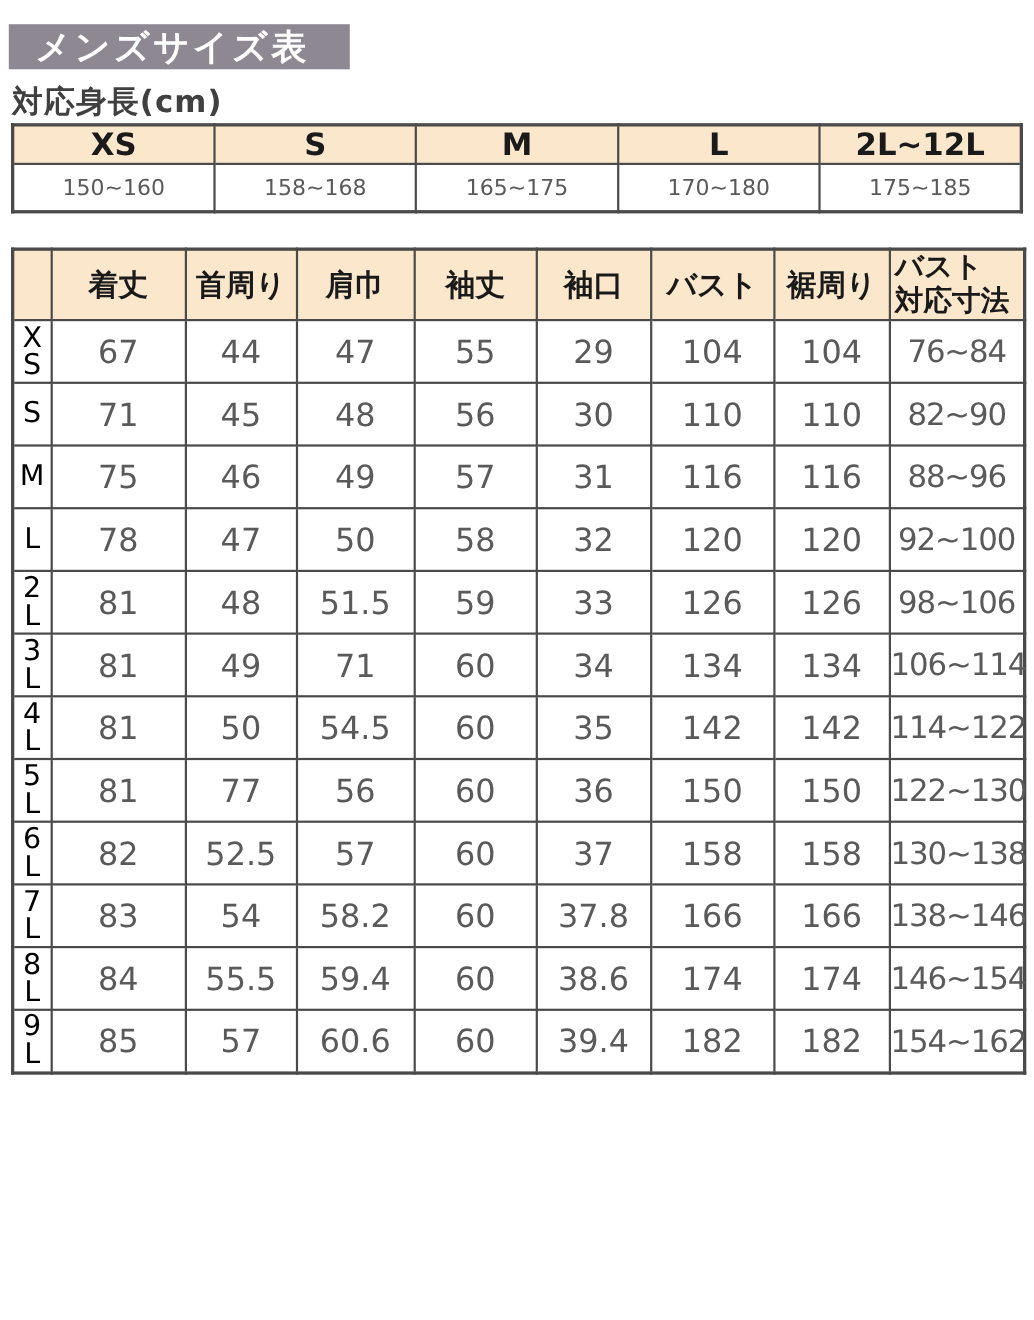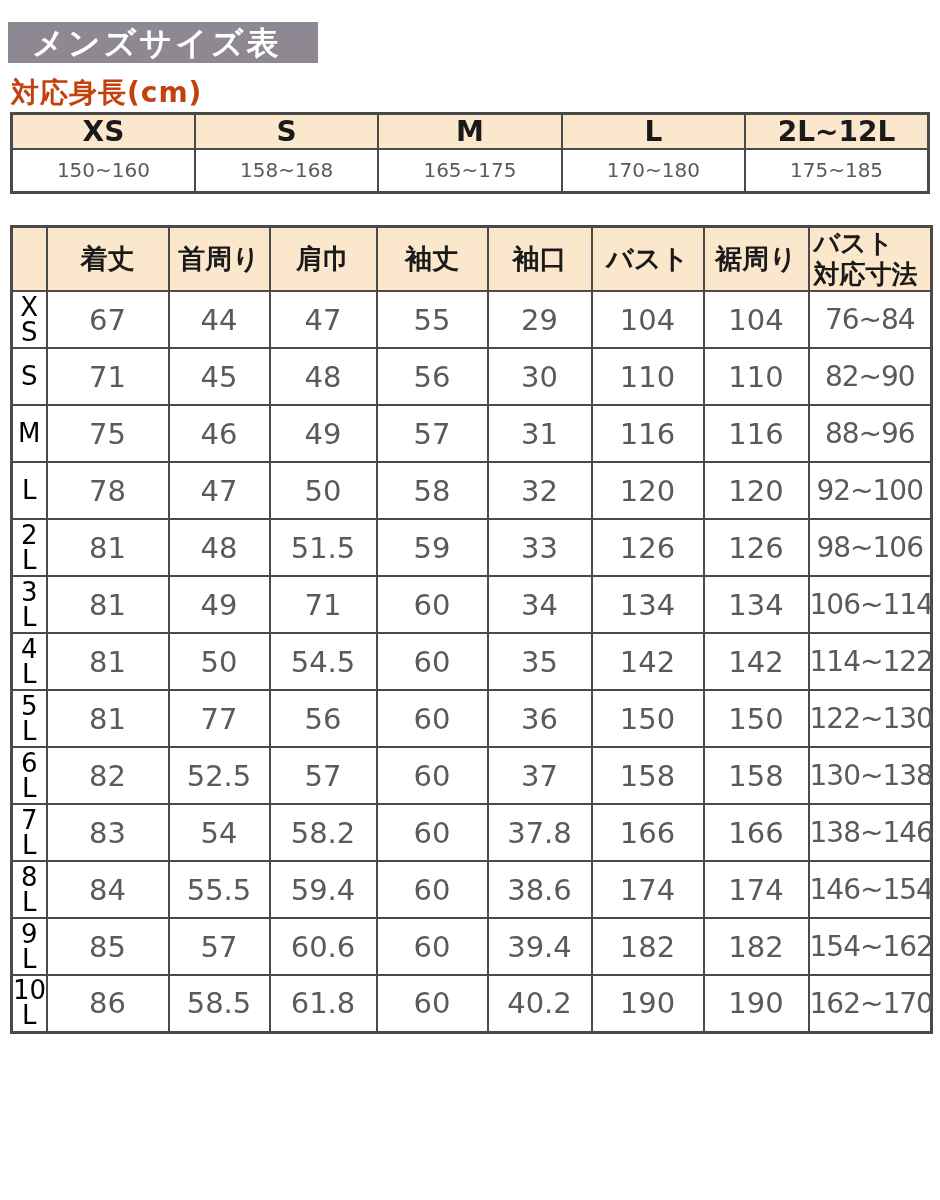--- a/index.html
+++ b/index.html
@@ -15,21 +15,21 @@
     position: absolute; left: 8px; top: 22px;
     width: 310px; height: 41px;
     background: var(--title-bg, #8e8893);
     color: #ffffff;
     font-size: 32px; font-weight: bold; letter-spacing: 3px;
     display: flex; align-items: flex-start;
     padding-left: 24px;
   }
   .height-label {
     position: absolute; left: 11px; top: 74px;
-    font-size: 28px; font-weight: bold; color: #c2410c;
+    font-size: 28px; font-weight: bold; color: #404040;
     letter-spacing: 1px;
   }
   table { border-collapse: collapse; table-layout: fixed; }
   .height-table {
     position: absolute; left: 10px; top: 112px;
     width: 920px;
     border: 3px solid var(--border, #4a4a4a);
   }
   .height-table th {
     background: var(--header-bg, #fbe7cc);
@@ -270,26 +270,14 @@
 L</th>
         <td>85</td>
         <td>57</td>
         <td>60.6</td>
         <td>60</td>
         <td>39.4</td>
         <td>182</td>
         <td>182</td>
         <td class="range">154~162</td>
       </tr>
-      <tr>
-        <th>10
-L</th>
-        <td>86</td>
-        <td>58.5</td>
-        <td>61.8</td>
-        <td>60</td>
-        <td>40.2</td>
-        <td>190</td>
-        <td>190</td>
-        <td class="range">162~170</td>
-      </tr>
     </tbody>
 </table>
 
 </body></html>

